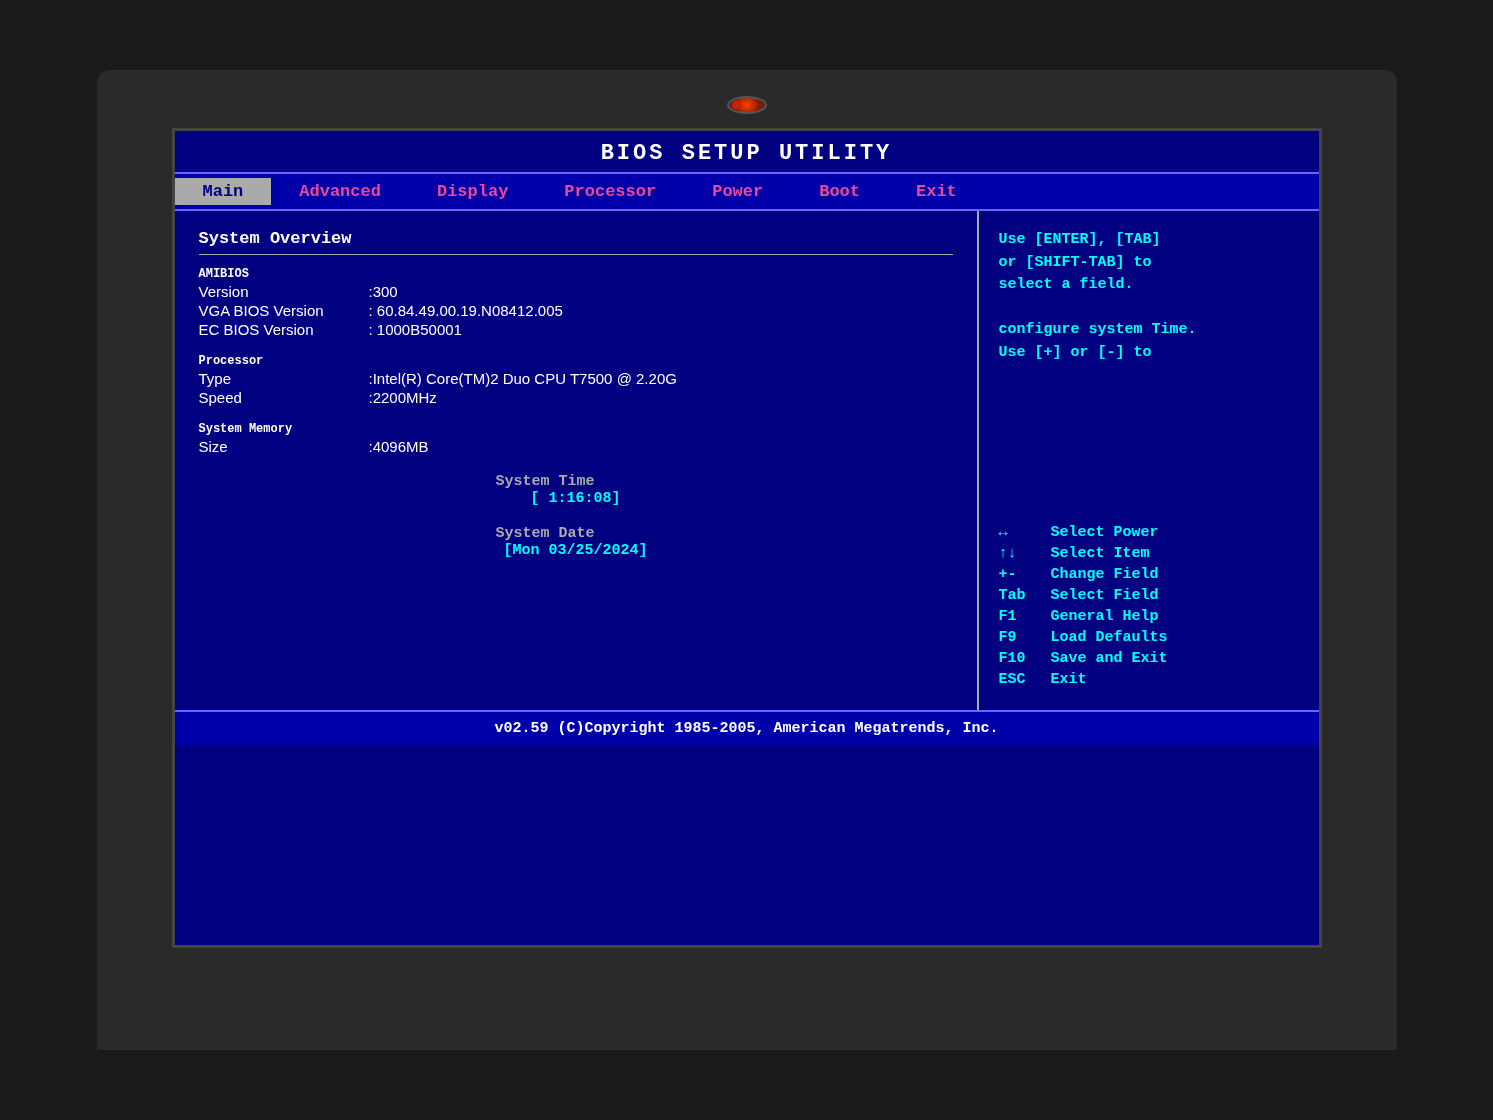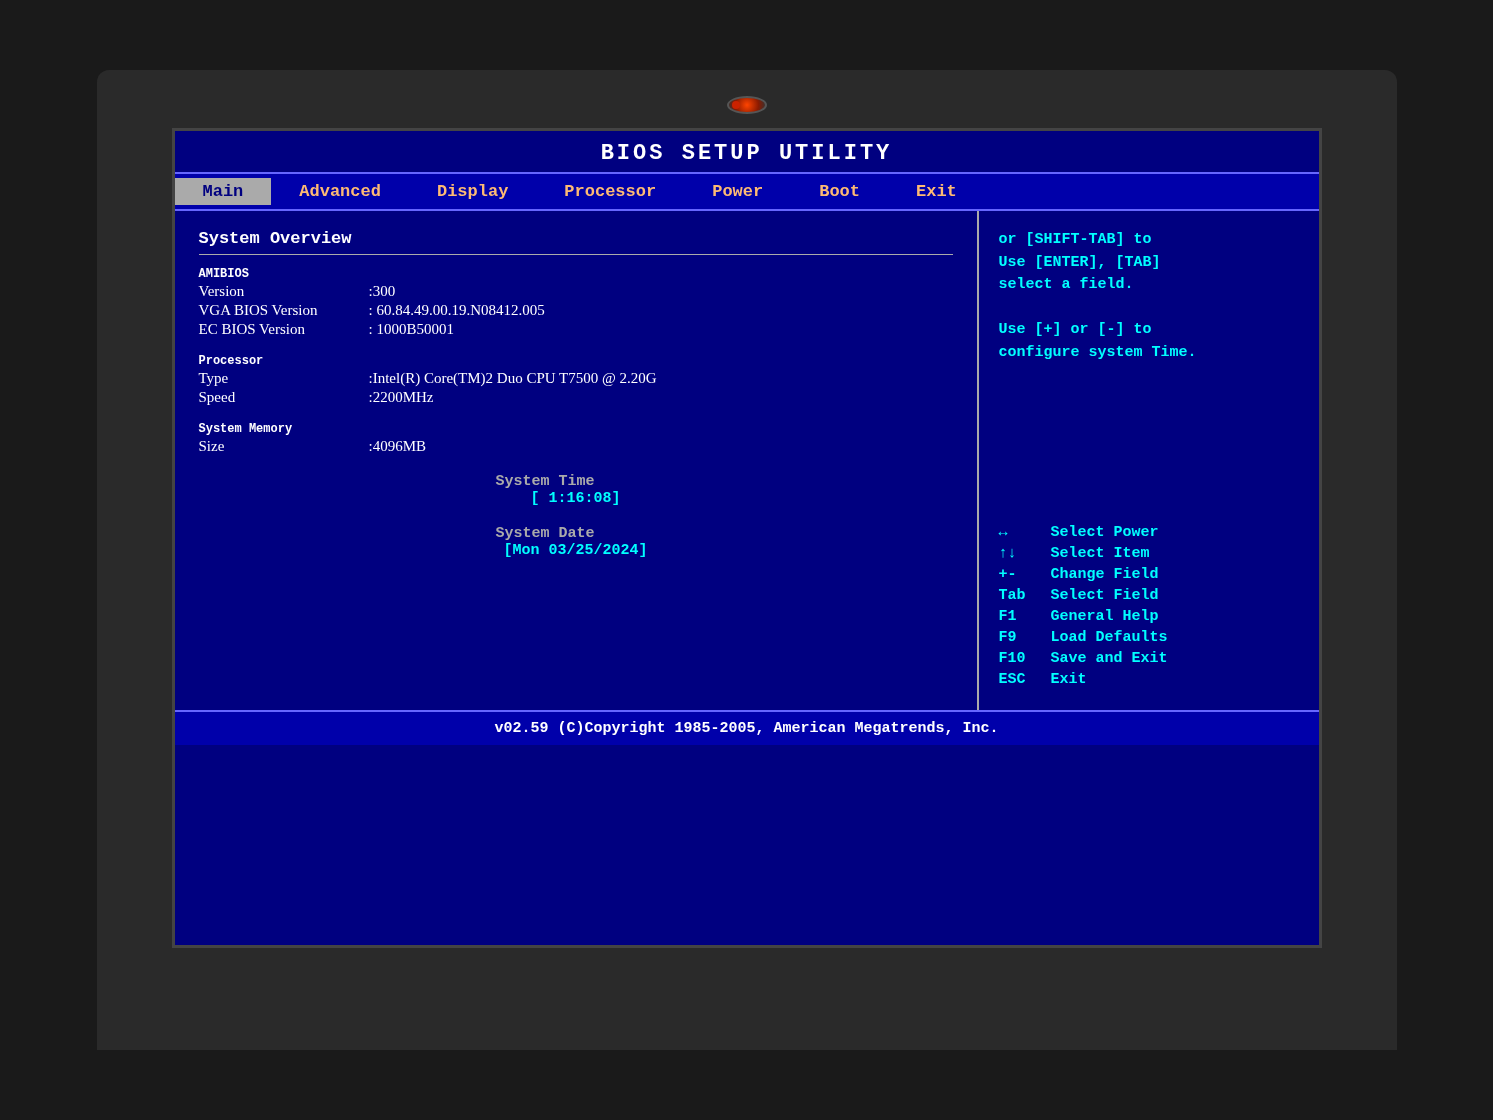--- a/index.html
+++ b/index.html
@@ -82,21 +82,21 @@
       align-items: center;
       padding: 4px 0;
       border-top: 2px solid #6666ff;
       border-bottom: 2px solid #6666ff;
     }
 
     .menu-item {
       padding: 4px 28px;
       font-size: 17px;
       font-family: 'Courier New', monospace;
-      color: #fdba74;
+      color: #ec4899;
       cursor: pointer;
       font-weight: bold;
     }
 
     .menu-item.active {
       background: #aaaaaa;
       color: #000080;
     }
 
     
@@ -136,21 +136,21 @@
       font-size: 12px;
       color: #ffffff;
       margin-bottom: 2px;
     }
 
     .info-row {
       display: flex;
       font-size: 15px;
       color: #ffffff;
       margin-bottom: 2px;
-      font-family: Liberation Serif, serif;
+      font-family: Liberation Sans, sans-serif;
       align-items: flex-end;
     }
 
     .info-label {
       width: 170px;
       font-size: 15px;
       color: #ffffff;
     }
 
     .info-value {
@@ -314,26 +314,26 @@
         <div class="system-time-row">
           <span class="sys-label">System Date</span>
           <span class="bracket-value">[Mon 03/25/2024]</span>
         </div>
 
       </div>
 
       <div class="right-panel">
 
         <div class="help-text">
+          <div>Use [ENTER], [TAB]</div>
           <div>or [SHIFT-TAB] to</div>
-          <div>Use [ENTER], [TAB]</div>
           <div>select a field.</div>
           <div>&nbsp;</div>
+          <div>configure system Time.</div>
           <div>Use [+] or [-] to</div>
-          <div>configure system Time.</div>
         </div>
 
         <div class="key-help-section">
           <div class="key-row">
             <span class="key-sym">↔</span>
             <span class="key-desc">Select Power</span>
           </div>
           <div class="key-row">
             <span class="key-sym">↑↓</span>
             <span class="key-desc">Select Item</span>

